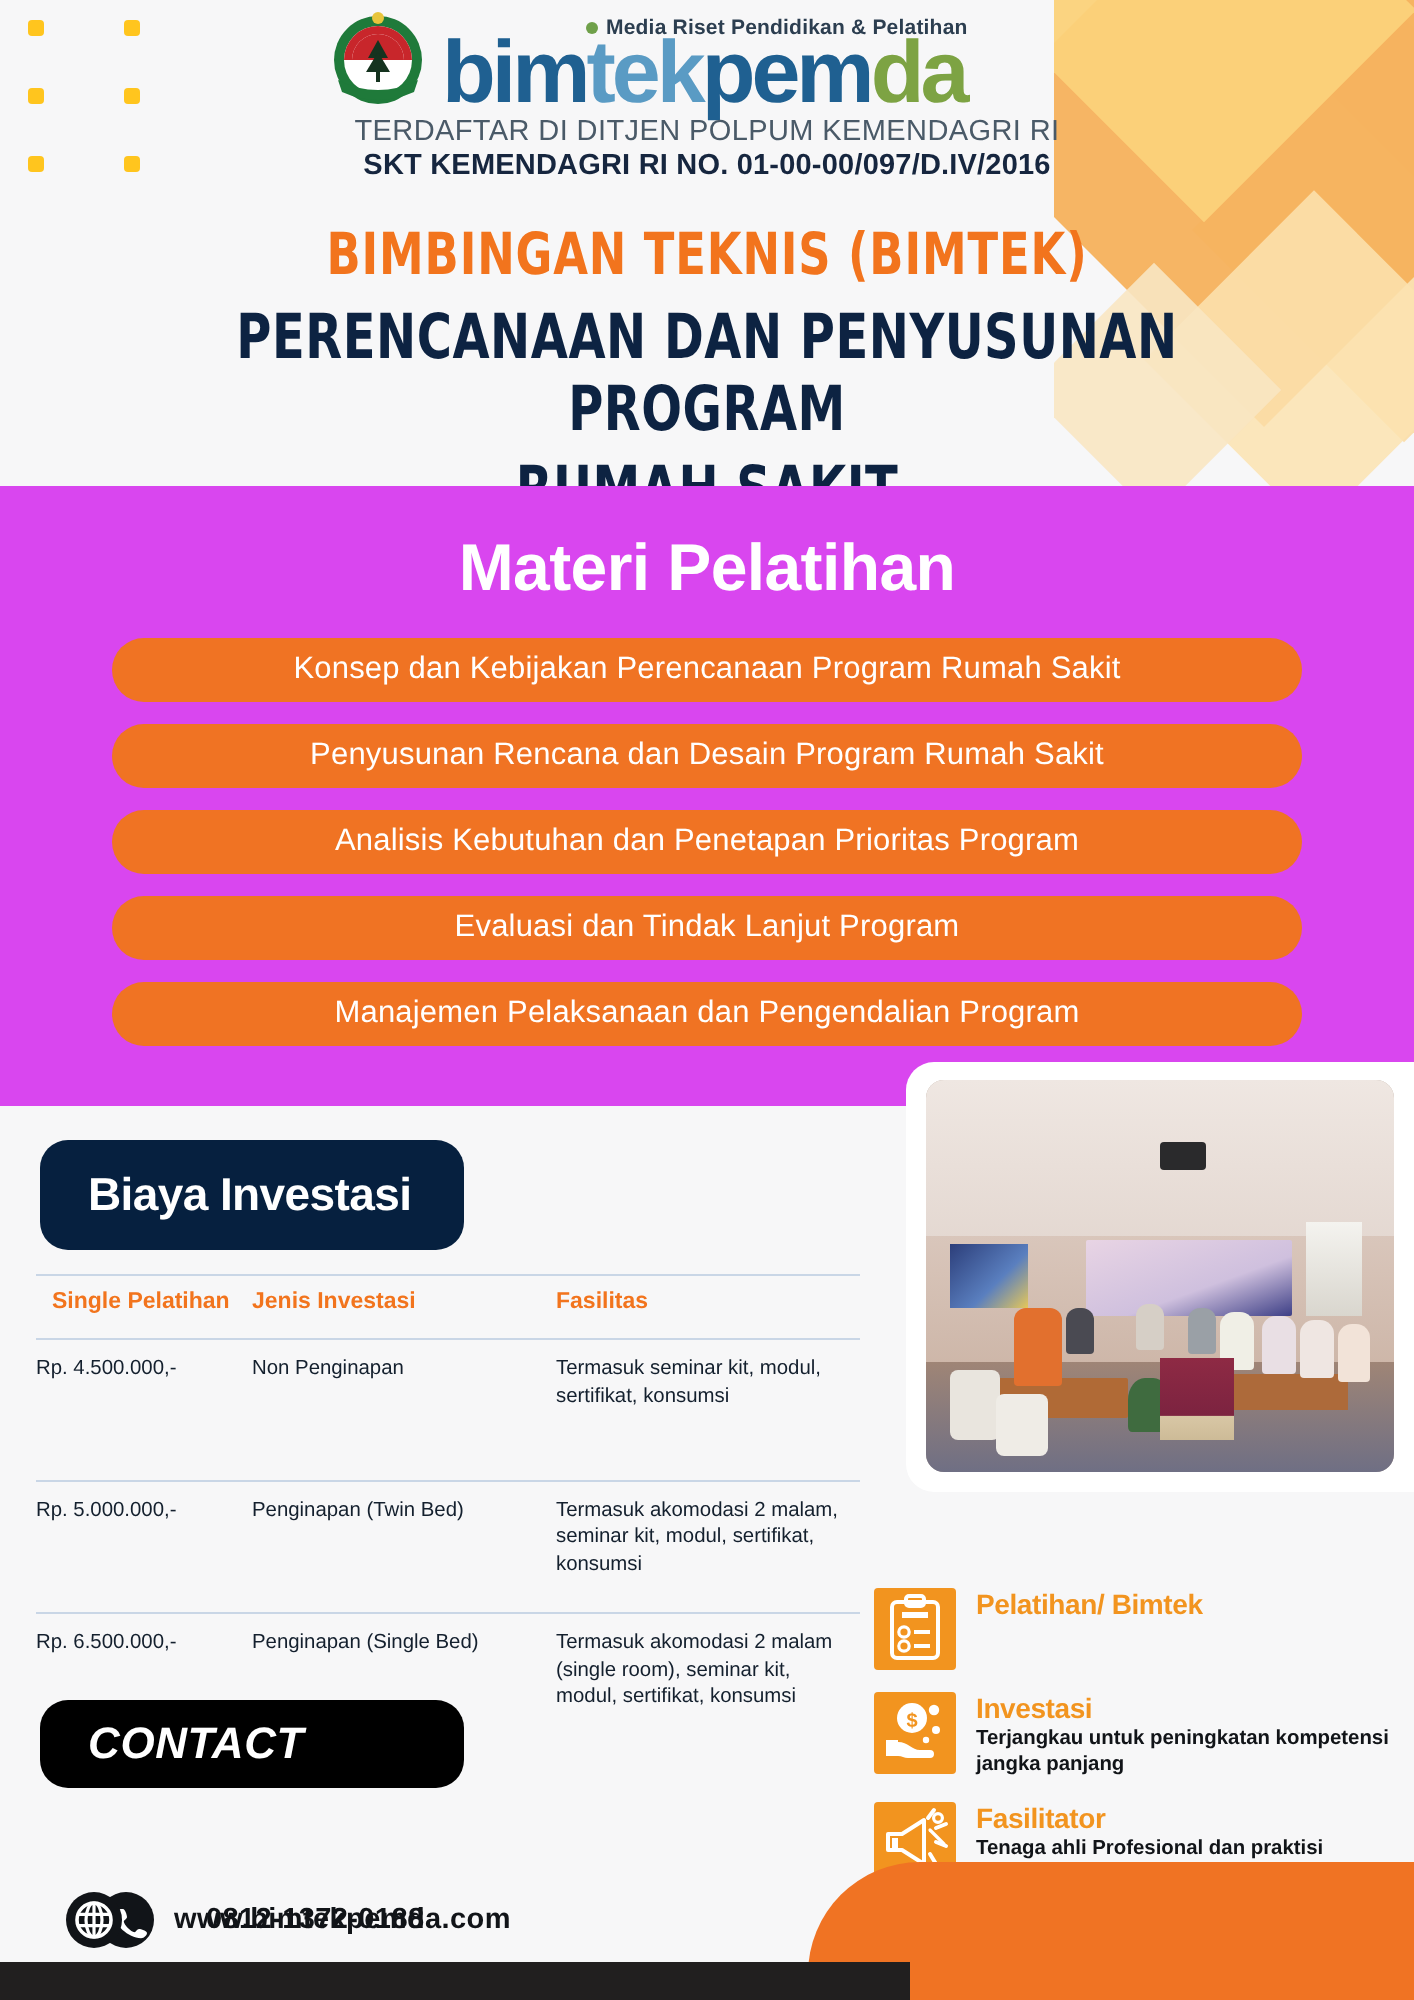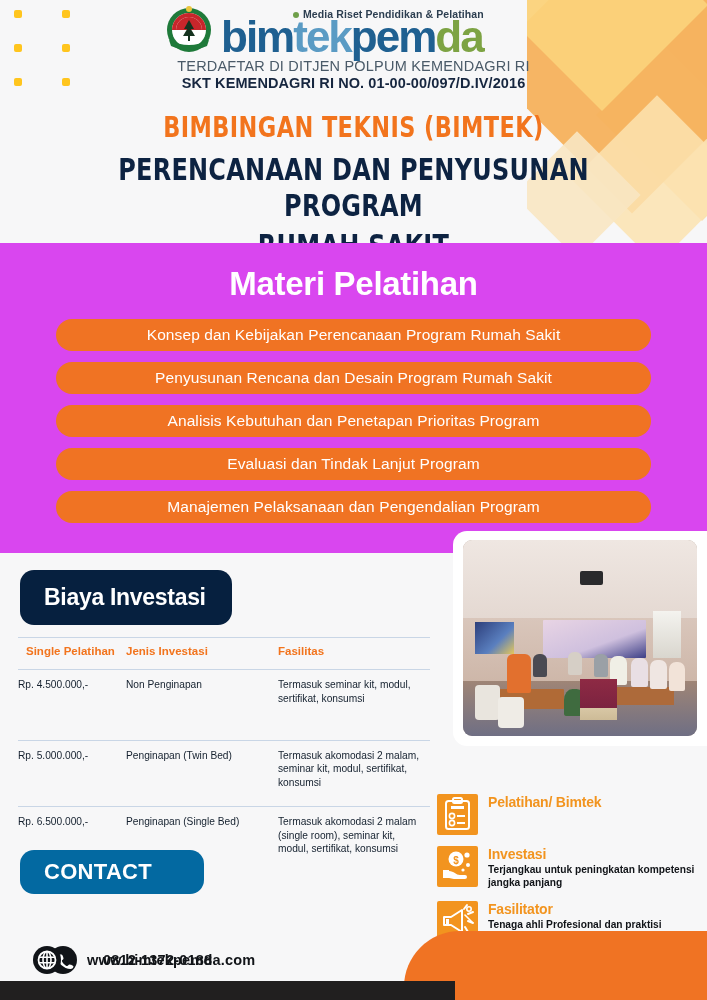--- a/index.html
+++ b/index.html
@@ -136,24 +136,24 @@
     color:#f2741d; font-weight:700; font-size:11.5px; padding:7px 0 12px 0; }
   .trow.head .c1 { padding-left:8px; }
   .trow.head .c3 { padding-left:12px; }
   .trow.body { font-size:10.2px; color:#14202e; line-height:1.35; }
   .trow.body .c1 { padding:8px 4px 16px 0; }
   .trow.body .c2 { padding:8px 4px 16px 0; }
   .trow.body .c3 { padding:8px 2px 16px 12px; }
   .trow.r1 .c1,.trow.r1 .c2,.trow.r1 .c3 { padding-bottom:34px; }
 
   
-  .contact-badge { position:absolute; left:20px; top:850px; width:184px; height:44px;
-                   background:#0369a1; border-radius:14px; display:flex; align-items:center;
+  .contact-badge { position:absolute; left:20px; top:850px; width:212px; height:44px;
+                   background:#000000; border-radius:14px; display:flex; align-items:center;
                    padding-left:24px; color:#fff; font-size:22px; font-weight:800;
-                   letter-spacing:.3px; }
+                   letter-spacing:.3px;font-style:italic; }
   .c-row { position:absolute; display:flex; align-items:center; }
   .c-row.phone { left:49px; top:908px;margin-top:38px; }
   .c-row.web { left:33px; top:946px; }
   .c-ico { width:28px; height:28px; flex:none; }
   .c-txt { margin-left:26px; font-size:14.5px; font-weight:700; color:#111418;
            letter-spacing:.2px; }
 
   
   .features { position:absolute; left:437px; top:757px; width:262px;margin-top:37px; }
   .feat { display:flex; margin-bottom:11px; }

